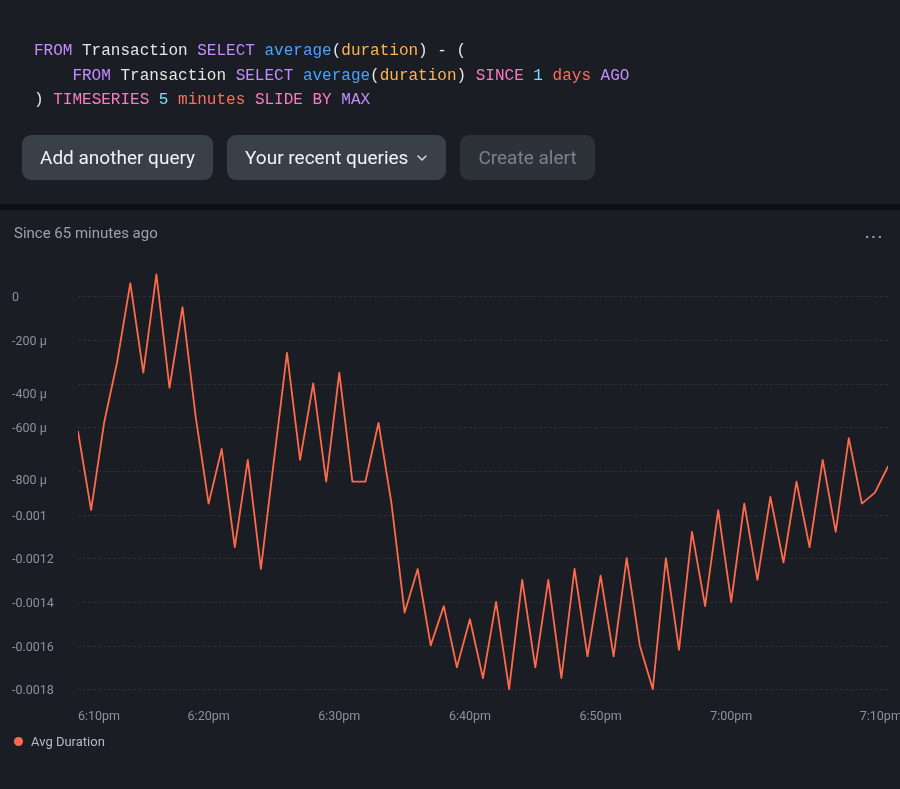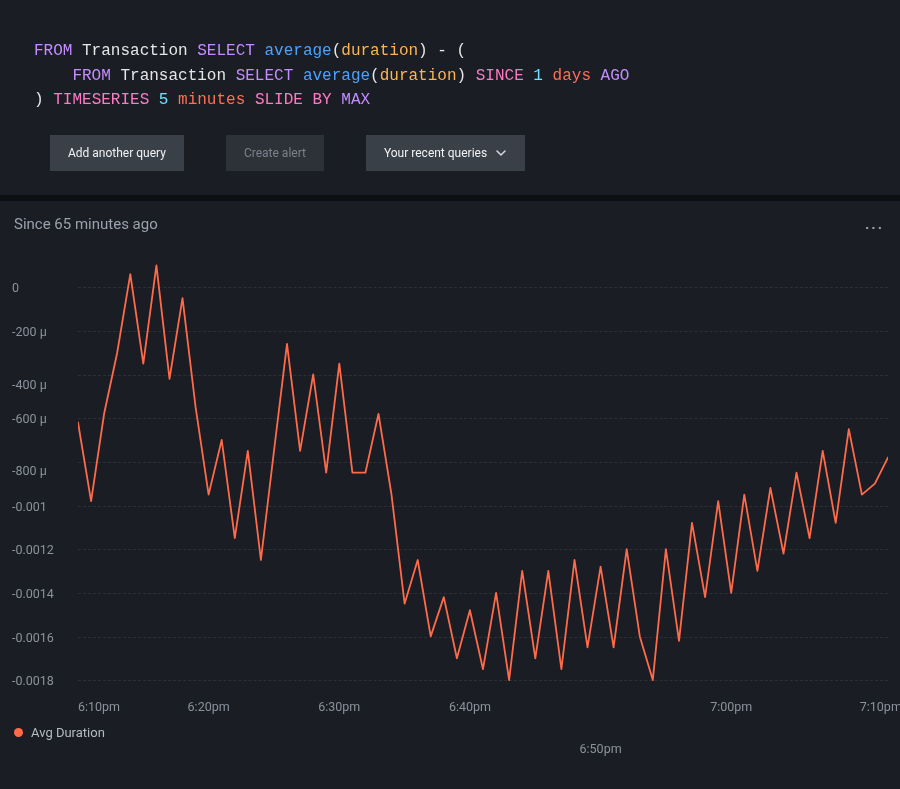--- a/index.html
+++ b/index.html
@@ -36,28 +36,27 @@
   .kw-max     { color: #c48dff; }
 
   .btn-row {
     display: flex;
     gap: 14px;
     padding: 12px 22px 24px 22px;
   }
   .btn {
     background: #3a4048;
     color: #f0f2f5;
-    border-radius: 0;
+    border-radius: 9px;
     padding: 11px 18px;
-    font-size: 12px;
+    font-size: 19px;
     display: flex;
     align-items: center;
     gap: 8px;
     cursor: pointer;
-    margin-left: 28px;
   }
   .btn.disabled {
     background: #2d3138;
     color: #7a828c;
     cursor: default;
   }
   .chev {
     display: inline-block;
   }
   .chev svg { display:block; }
@@ -160,31 +159,31 @@
 
 <div class="code-block">
 <span class="kw-from">FROM</span> <span class="kw-ident">Transaction</span> <span class="kw-select">SELECT</span> <span class="kw-func">average</span><span class="kw-op">(</span><span class="kw-arg">duration</span><span class="kw-op">)</span> <span class="kw-op">-</span> <span class="kw-op">(</span>
     <span class="kw-from">FROM</span> <span class="kw-ident">Transaction</span> <span class="kw-select">SELECT</span> <span class="kw-func">average</span><span class="kw-op">(</span><span class="kw-arg">duration</span><span class="kw-op">)</span> <span class="kw-since">SINCE</span> <span class="kw-num">1</span> <span class="kw-unit">days</span> <span class="kw-ago">AGO</span>
 <span class="kw-op">)</span> <span class="kw-ts">TIMESERIES</span> <span class="kw-num">5</span> <span class="kw-unit">minutes</span> <span class="kw-slide">SLIDE BY</span> <span class="kw-max">MAX</span>
 </div>
 
 <div class="btn-row">
   <div class="btn">
     <span>Add another query</span>
-  </div>
-  <div class="btn disabled">
-    <span>Create alert</span>
   </div>
   <div class="btn">
     <span>Your recent queries</span>
     <span class="chev">
       <svg width="12" height="12" viewBox="0 0 12 12">
           <path d="M2 4 L6 8 L10 4" stroke="#d0d5db" stroke-width="1.6" fill="none" stroke-linecap="round" stroke-linejoin="round"></path>
         </svg>
     </span>
+  </div>
+  <div class="btn disabled">
+    <span>Create alert</span>
   </div>
 </div>
 
 <div class="divider"></div>
 
 <div class="chart-area">
   <div class="chart-header">
     <span>Since 65 minutes ago</span>
     <span class="more-dots">...</span>
   </div>
@@ -217,21 +216,21 @@
     <svg class="plot-svg" id="plot-svg" preserveAspectRatio="none" viewBox="0 0 810 430">
         <path d="M0.0 161.5 L13.1 240.1 L26.1 152.8 L39.2 91.7 L52.3 13.1 L65.3 102.6 L78.4 4.4 L91.5 117.9 L104.5 37.1 L117.6 146.2 L130.6 233.6 L143.7 179.0 L156.8 277.2 L169.8 189.9 L182.9 299.0 L196.0 189.9 L209.0 82.9 L222.1 189.9 L235.2 113.5 L248.2 211.7 L261.3 102.6 L274.4 211.7 L287.4 211.7 L300.5 152.8 L313.5 233.6 L326.6 342.7 L339.7 299.0 L352.7 375.4 L365.8 336.1 L378.9 397.3 L391.9 349.2 L405.0 408.2 L418.1 331.8 L431.1 419.1 L444.2 309.9 L457.3 397.3 L470.3 309.9 L483.4 408.2 L496.5 299.0 L509.5 386.3 L522.6 305.6 L535.6 386.3 L548.7 288.1 L561.8 375.4 L574.8 419.1 L587.9 288.1 L601.0 379.8 L614.0 261.9 L627.1 336.1 L640.2 240.1 L653.2 331.8 L666.3 233.6 L679.4 309.9 L692.4 227.0 L705.5 292.5 L718.5 211.7 L731.6 277.2 L744.7 189.9 L757.7 261.9 L770.8 168.1 L783.9 233.6 L796.9 222.6 L810.0 196.4 " fill="none" stroke="#ff6b4a" stroke-width="1.8" stroke-linejoin="round" stroke-linecap="round"></path>
       </svg>
   </div>
 
   <div class="x-axis" id="x-axis">
       <div class="x-tick first" style="left: 66px;">6:10pm</div>
       <div class="x-tick" style="left: 196.645px;">6:20pm</div>
       <div class="x-tick" style="left: 327.29px;">6:30pm</div>
       <div class="x-tick" style="left: 457.935px;">6:40pm</div>
-      <div class="x-tick" style="left: 588.581px; margin-top: 42px;">6:50pm</div>
+      <div class="x-tick" style="left: 588.581px;">6:50pm</div>
       <div class="x-tick" style="left: 719.226px;">7:00pm</div>
       <div class="x-tick last" style="left: 849.871px;">7:10pm</div>
     </div>
 
   <div class="legend">
     <span class="swatch"></span>
     <span>Avg Duration</span>
   </div>
 </div>
 

